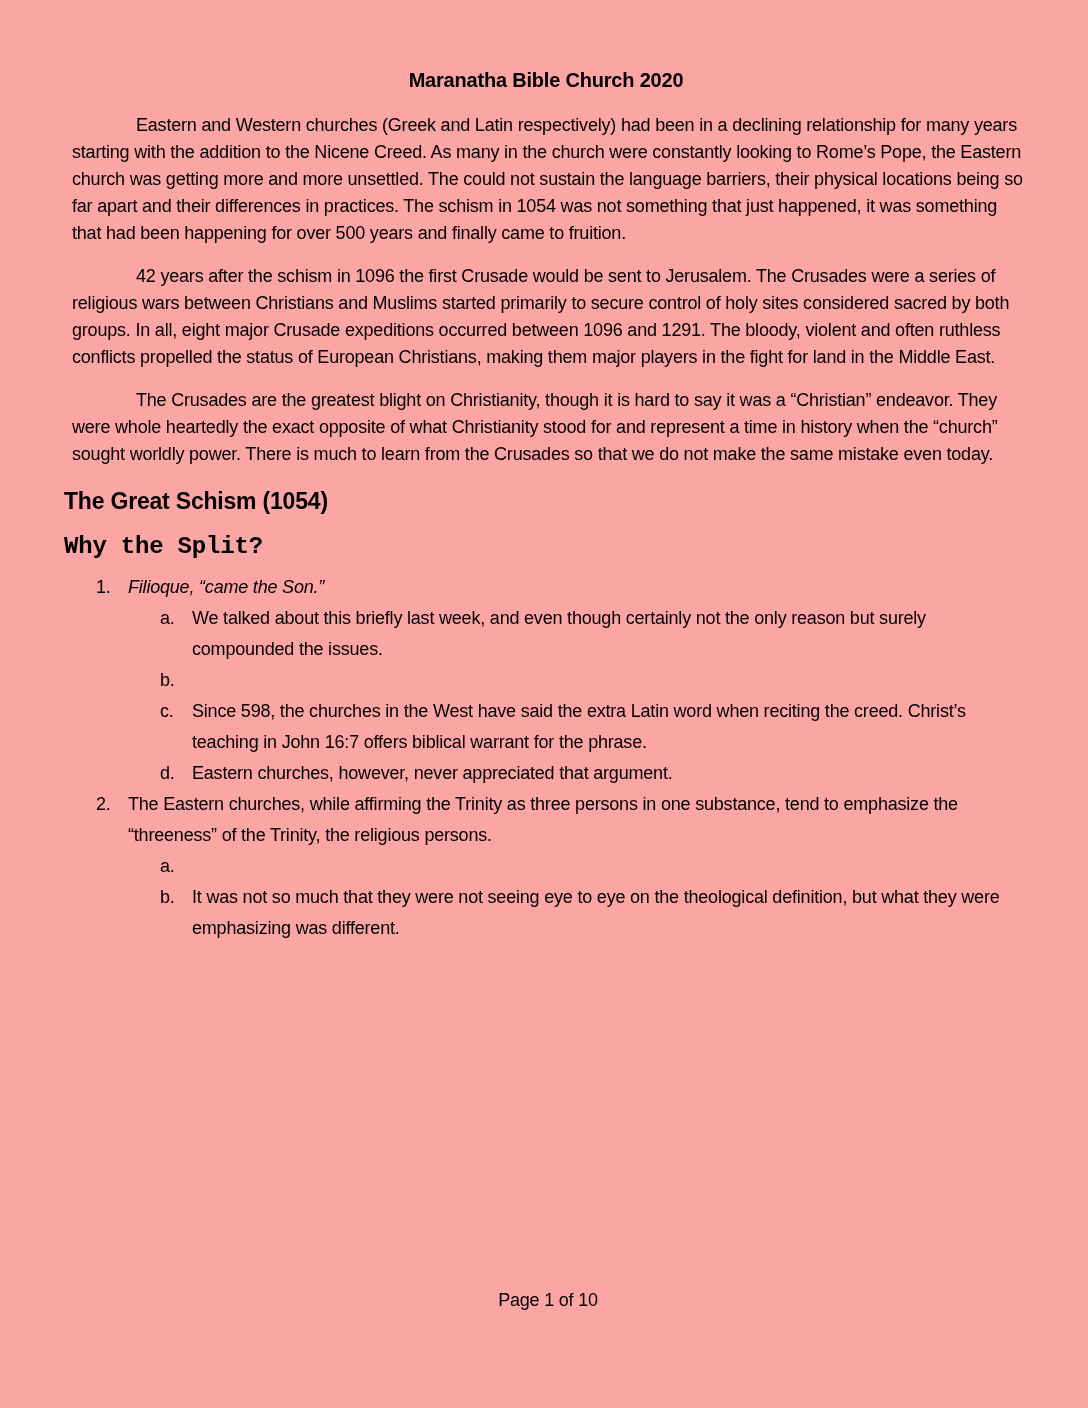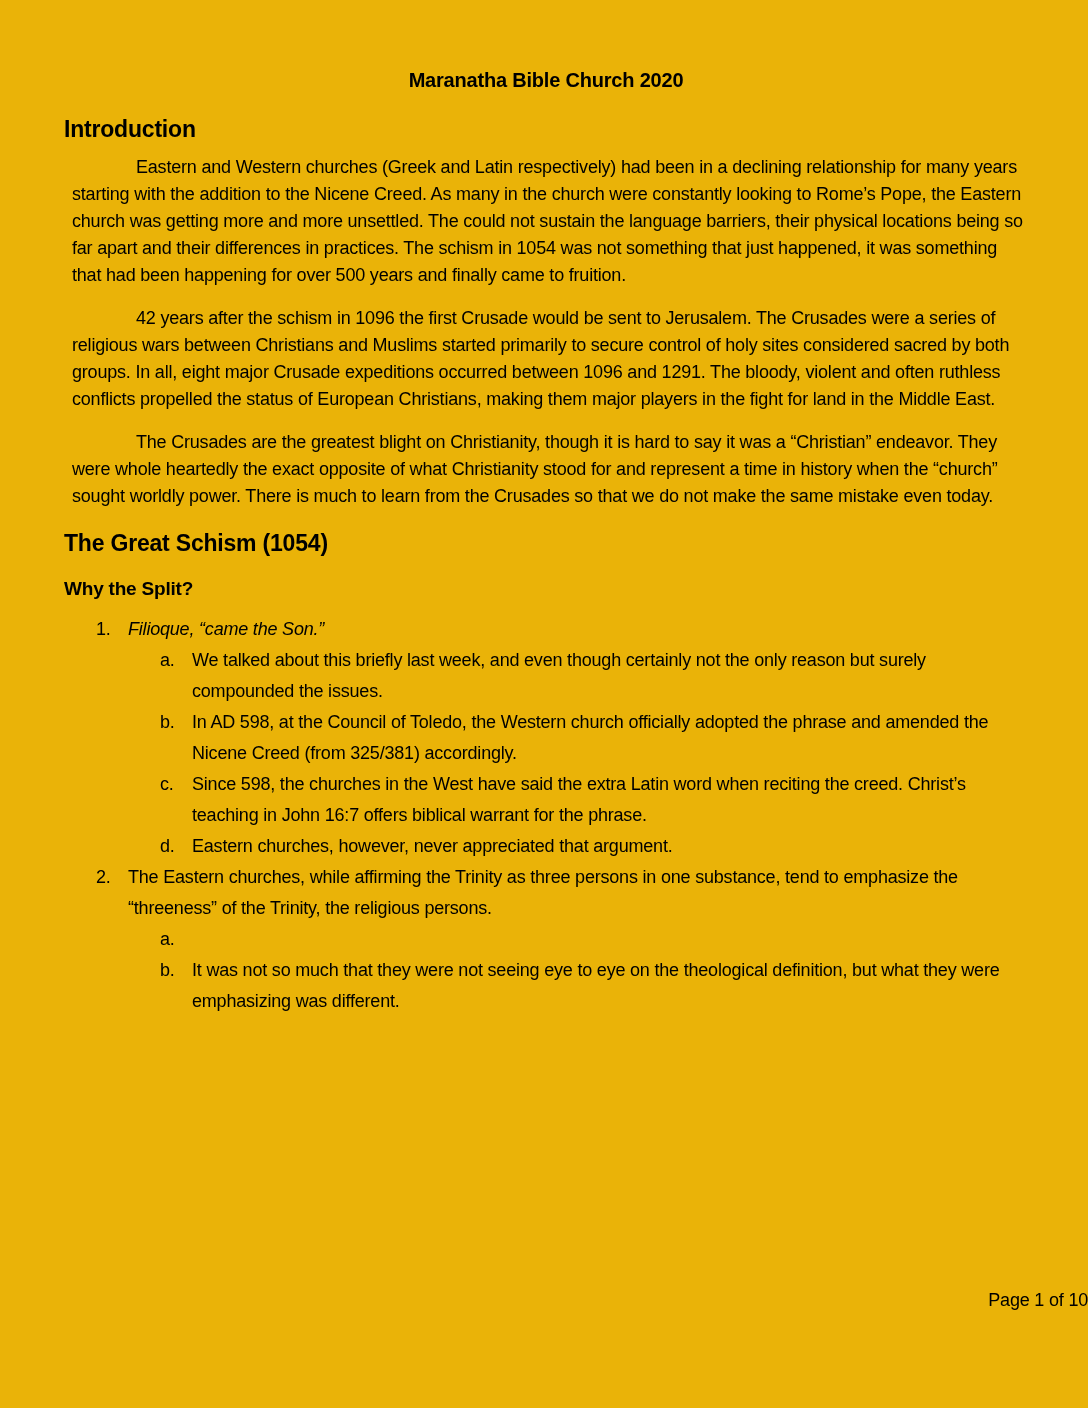--- a/index.html
+++ b/index.html
@@ -1,21 +1,21 @@
 <!DOCTYPE html>
 <html><head>
 <meta charset="utf-8">
 <style>
   html, body { margin: 0; padding: 0; background: #ffffff; }
   .page {
     position: relative;
     width: 1088px;
     height: 1408px;
     margin: 0 auto;
-    background: #eab308;
+    background: #fca5a5;
     color: #000000;
     font-family: "Liberation Sans", sans-serif;
     font-size: 18px;
     letter-spacing: -0.2px;
     box-sizing: border-box;
     padding: 64px 60px 0 64px;
     overflow: hidden;
   }
   .title {
     text-align: center;
@@ -24,76 +24,75 @@
     line-height: 32px;
     margin: 0 0 16px 0;
   }
   .heading1 {
     font-size: 23px;
     font-weight: bold;
     line-height: 34px;
     margin: 4px 0 8px 0;
   }
   .heading2 {
-    font-size: 19px;
+    font-size: 24px;
     font-weight: bold;
     line-height: 30px;
     margin: 14px 0 10px 0;
+    font-family: Liberation Mono, monospace;
   }
   .para {
     line-height: 27px;
     margin: 0 0 16px 8px;
     text-indent: 64px;
   }
   .list { line-height: 31px; }
   .li { display: flex; }
   .li.level1 { padding-left: 32px; }
   .li.level2 { padding-left: 96px; }
   .li .marker { flex: 0 0 32px; width: 32px; }
   .li .text { flex: 1 1 auto; }
   .b { font-weight: normal; }
   .i { font-style: italic; }
   .footer {
     position: absolute;
     left: 8px;
     right: 0;
     top: 1288px;
-    text-align: right;
+    text-align: center;
     font-size: 18px;
     line-height: 24px;
   }
 </style>
 </head>
 <body>
 
 <div class="page">
 
   <p class="title">Maranatha Bible Church 2020</p>
 
-  <div class="heading1">Introduction</div>
 
   <p class="para">Eastern and Western churches (Greek and Latin respectively) had been in a declining relationship for many years starting with the addition to the Nicene Creed. As many in the church were constantly looking to Rome’s Pope, the Eastern church was getting more and more unsettled. The could not sustain the language barriers, their physical locations being so far apart and their differences in practices. The schism in 1054 was not something that just happened, it was something that had been happening for over 500 years and finally came to fruition.</p>
   <p class="para">42 years after the schism in 1096 the first Crusade would be sent to Jerusalem. The Crusades were a series of religious wars between Christians and Muslims started primarily to secure control of holy sites considered sacred by both groups. In all, eight major Crusade expeditions occurred between 1096 and 1291. The bloody, violent and often ruthless conflicts propelled the status of European Christians, making them major players in the fight for land in the Middle East.</p>
   <p class="para">The Crusades are the greatest blight on Christianity, though it is hard to say it was a “Christian” endeavor. They were whole heartedly the exact opposite of what Christianity stood for and represent a time in history when the “church” sought worldly power. There is much to learn from the Crusades so that we do not make the same mistake even today.</p>
 
   <div class="heading1">The Great Schism (1054)</div>
   <div class="heading2">Why the Split?</div>
 
   <div class="list">
       <div class="li level1">
         <span class="marker">1.</span>
         <span class="text"><span class="b i">Filioque,</span><span class="i"> “came the Son.”</span></span>
       </div>
       <div class="li level2">
         <span class="marker">a.</span>
         <span class="text"><span>We talked about this briefly last week, and even though certainly not the only reason but surely compounded the issues.</span></span>
       </div>
       <div class="li level2">
         <span class="marker">b.</span>
-        <span class="text"><span>In AD 598, at the Council of Toledo, the Western church officially adopted the phrase and amended the Nicene Creed (from 325/381) accordingly.</span></span>
       </div>
       <div class="li level2">
         <span class="marker">c.</span>
         <span class="text"><span>Since 598, the churches in the West have said the extra Latin word when reciting the creed. Christ’s teaching in </span><span class="b">John 16:7</span><span> offers biblical warrant for the phrase.</span></span>
       </div>
       <div class="li level2">
         <span class="marker">d.</span>
         <span class="text"><span>Eastern churches, however, never appreciated that argument.</span></span>
       </div>
       <div class="li level1">

